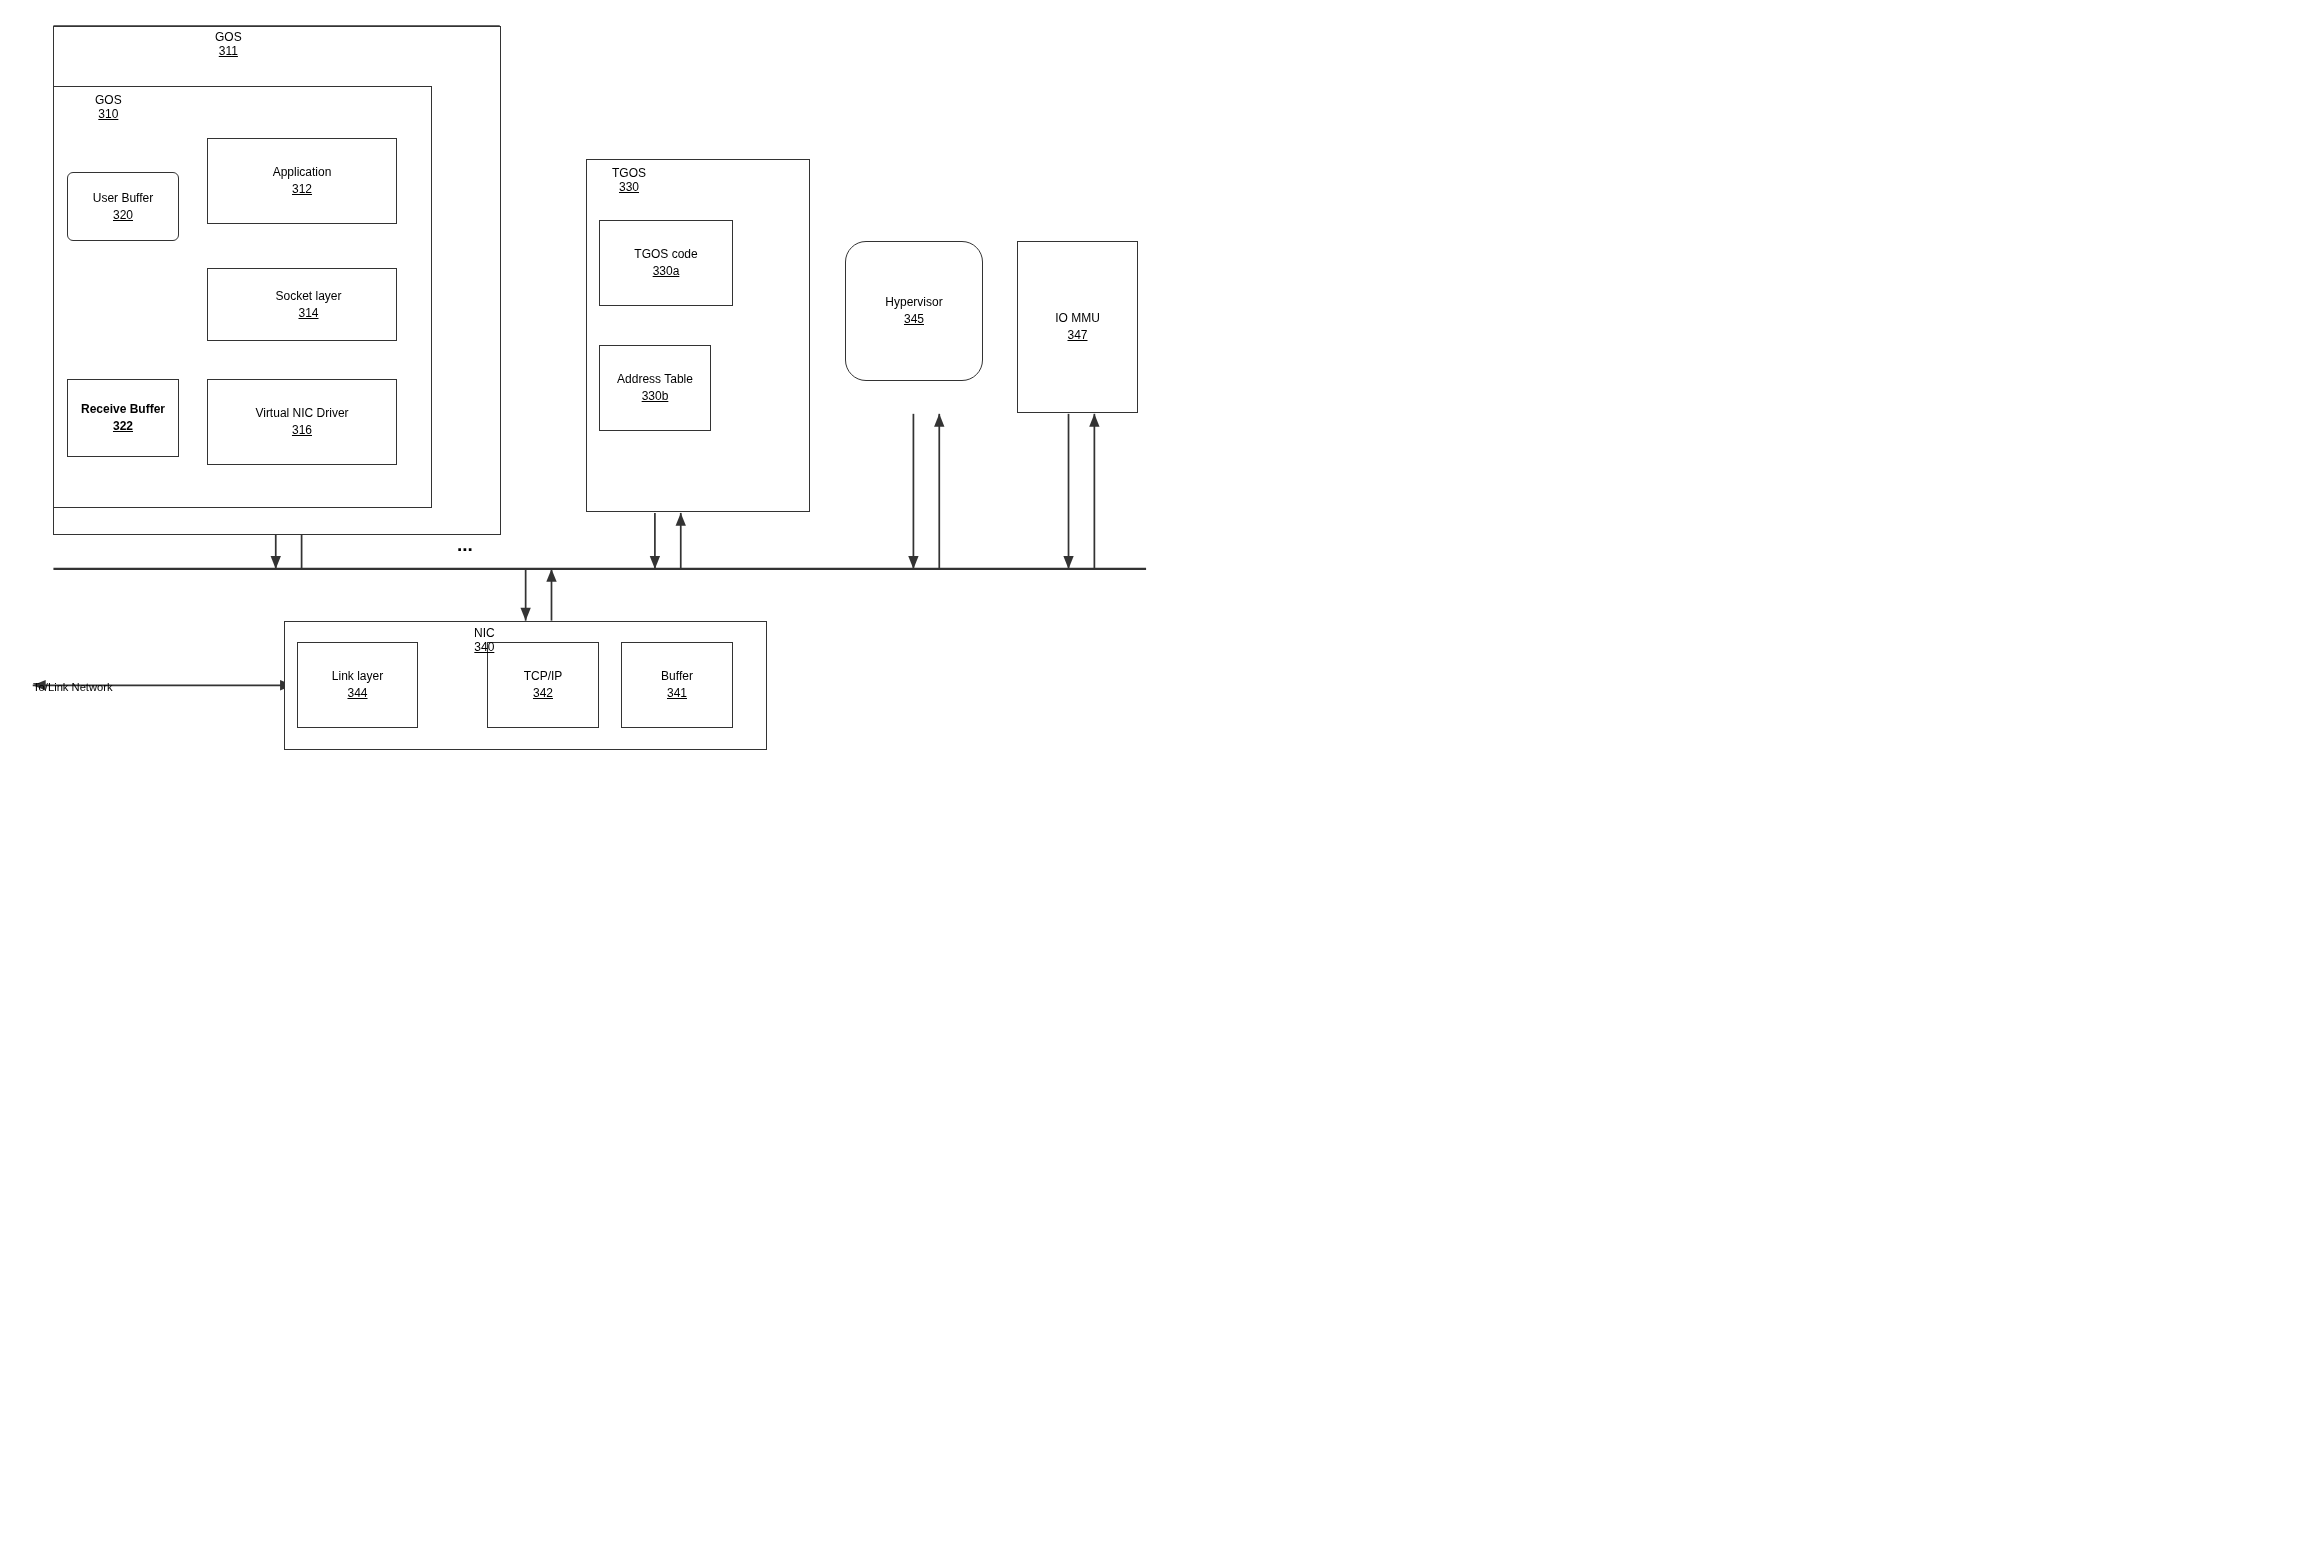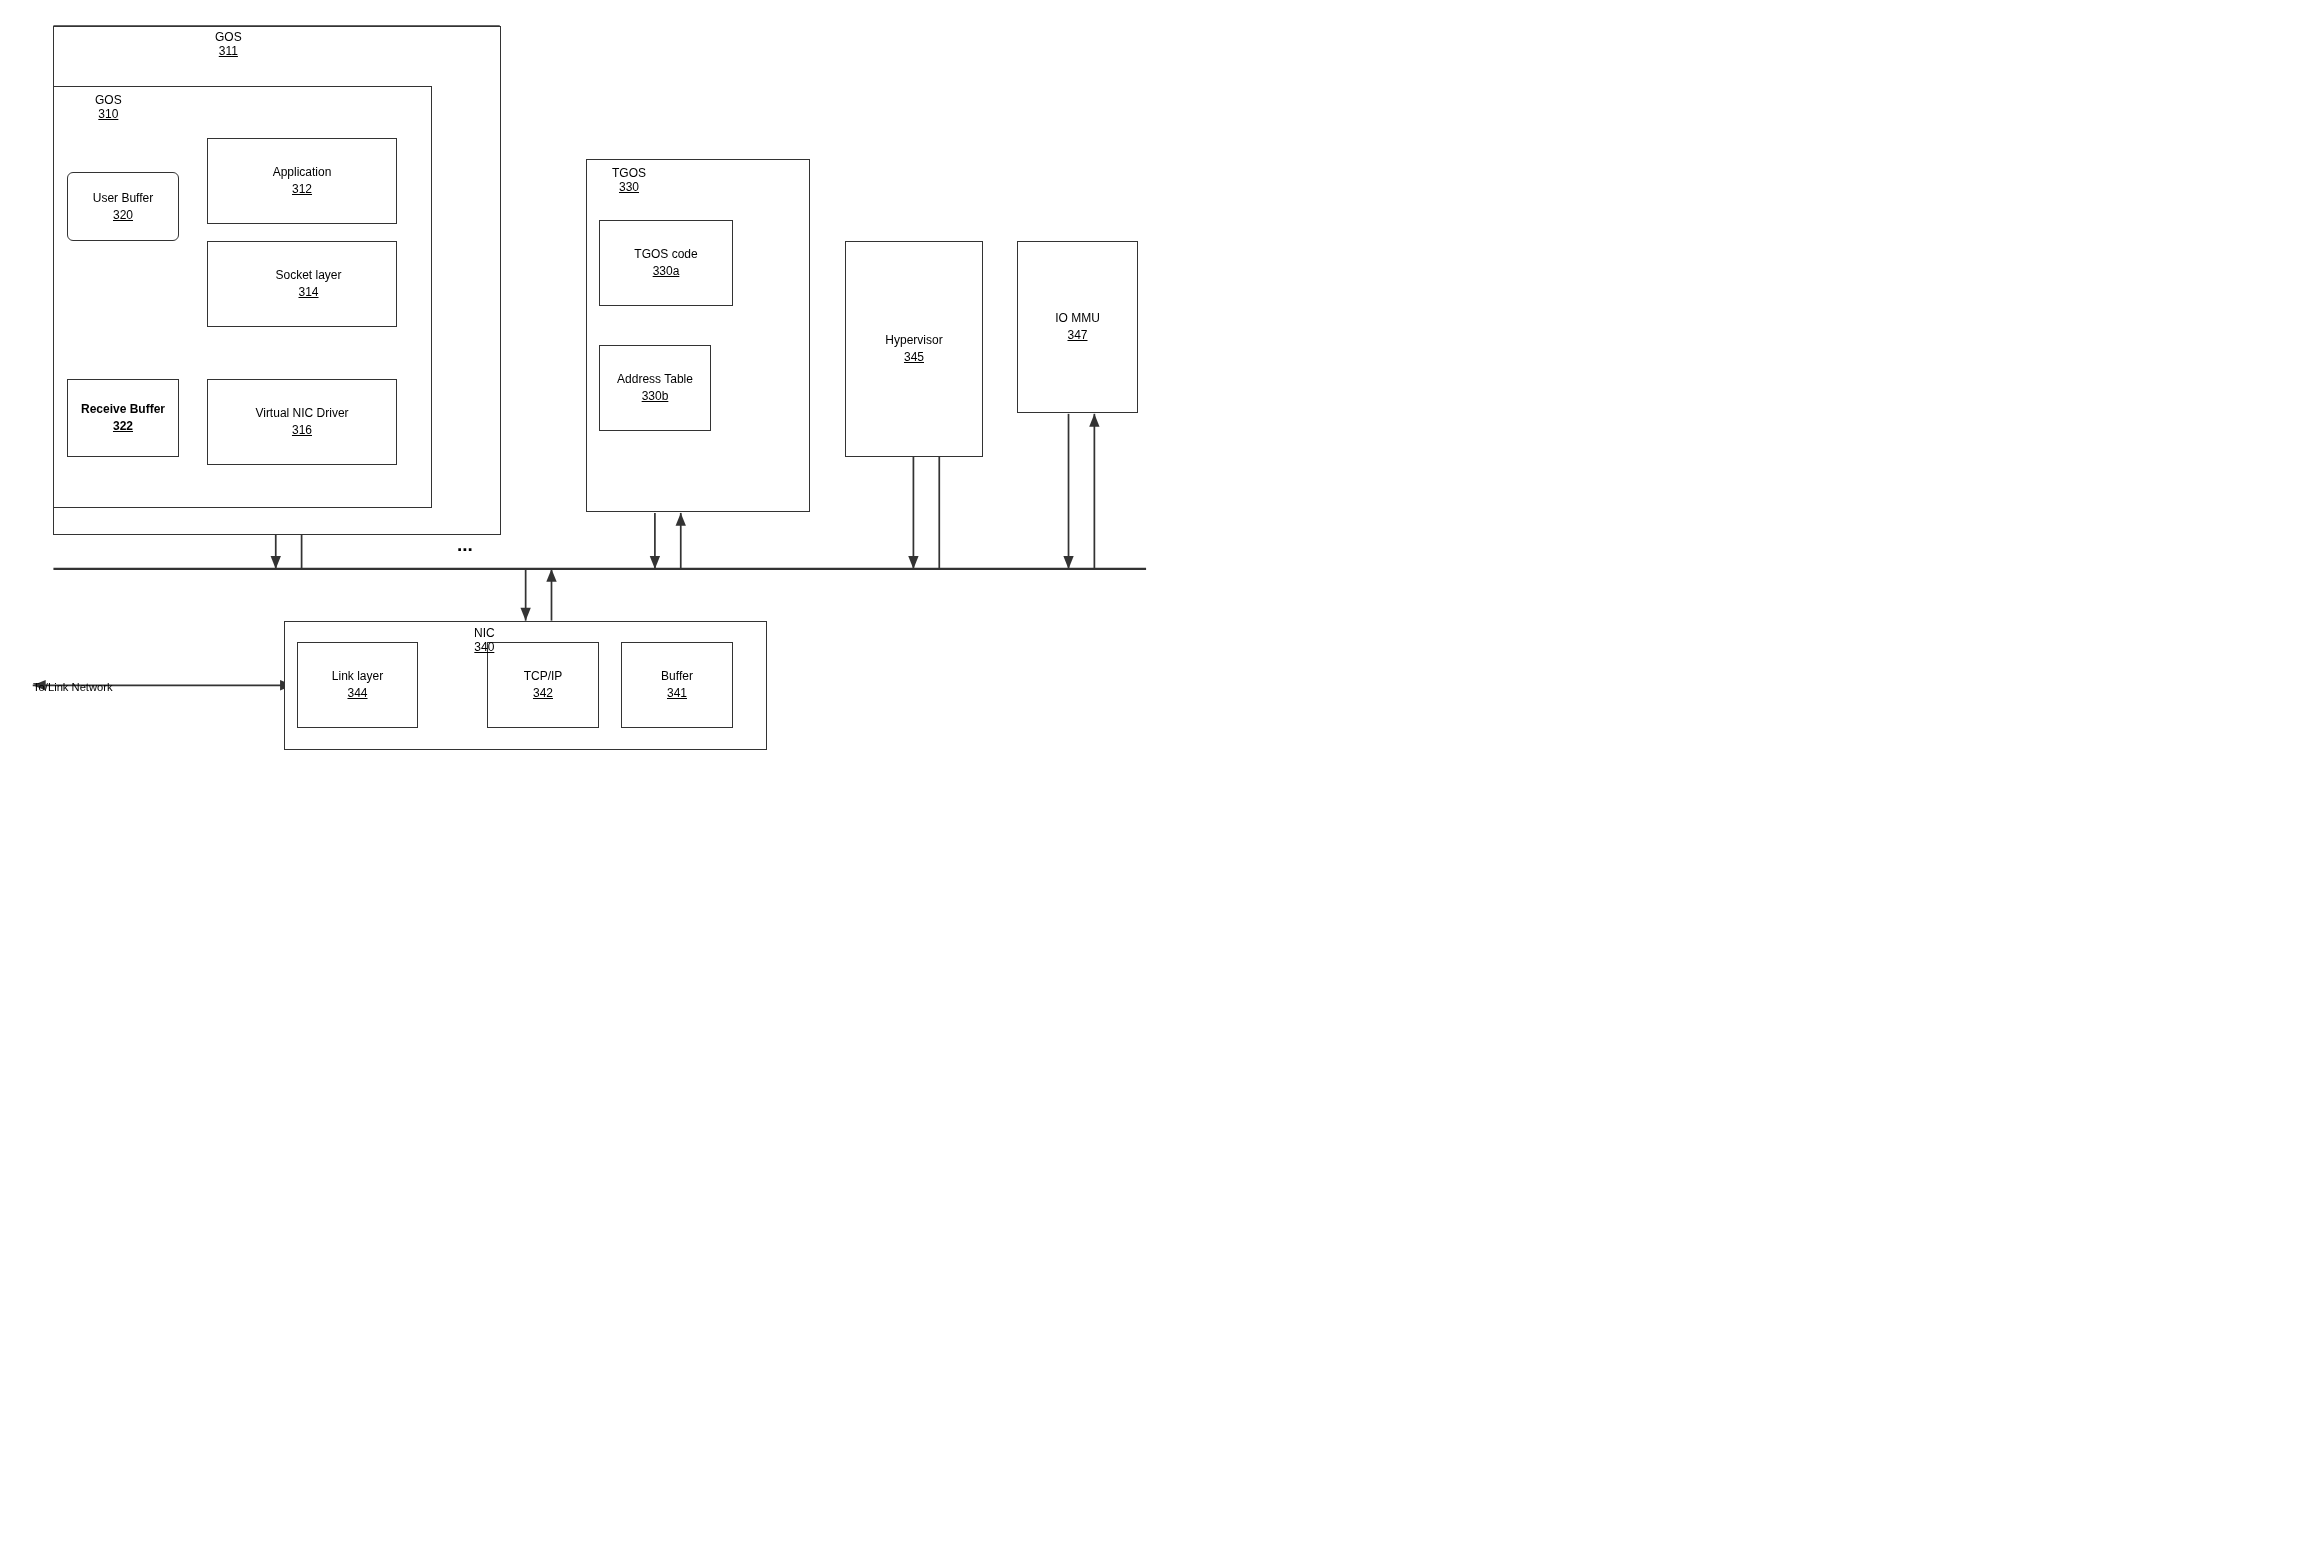--- a/index.html
+++ b/index.html
@@ -73,21 +73,21 @@
     <span class="ref">310</span>
   </div>
 
   <div class="box" style="left:207px; top:138px; width:190px; height:86px; z-index:5;">
     <div class="box-label">
       <span>Application</span><br>
       <span class="ref">312</span>
     </div>
   </div>
 
-  <div class="box" style="left:207px; top:241px; width:190px; height:86px; z-index:5;padding-left:13px;">
+  <div class="box" style="left:207px; top:268px; width:190px; height:73px; z-index:5;padding-left:13px;">
     <div class="box-label">
       <span>Socket layer</span><br>
       <span class="ref">314</span>
     </div>
   </div>
 
   <div class="box" style="left:207px; top:379px; width:190px; height:86px; z-index:5;">
     <div class="box-label">
       <span>Virtual NIC Driver</span><br>
       <span class="ref">316</span>
@@ -125,21 +125,21 @@
   </div>
 
   <div class="box" style="left:599px; top:345px; width:112px; height:86px; z-index:5;">
     <div class="box-label">
       <span>Address
 Table</span><br>
       <span class="ref">330b</span>
     </div>
   </div>
 
-  <div class="box" style="left:845px; top:241px; width:138px; height:216px; z-index:2;">
+  <div class="box" style="left:845px; top:241px; width:138px; height:140px; z-index:2;border-radius:21px;">
     <div class="box-label">
       <span>Hypervisor</span><br>
       <span class="ref">345</span>
     </div>
   </div>
 
   <div class="box" style="left:1017px; top:241px; width:121px; height:172px; z-index:2;">
     <div class="box-label">
       <span>IO MMU</span><br>
       <span class="ref">347</span>

